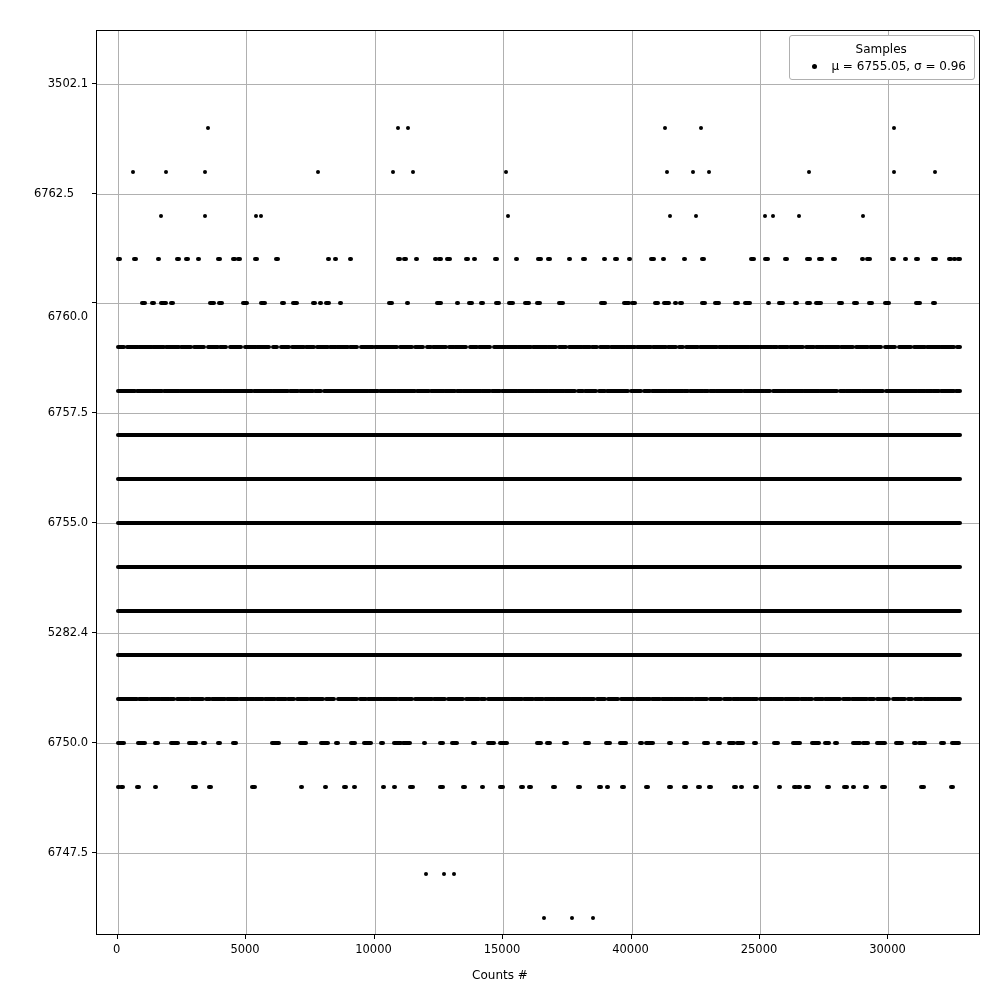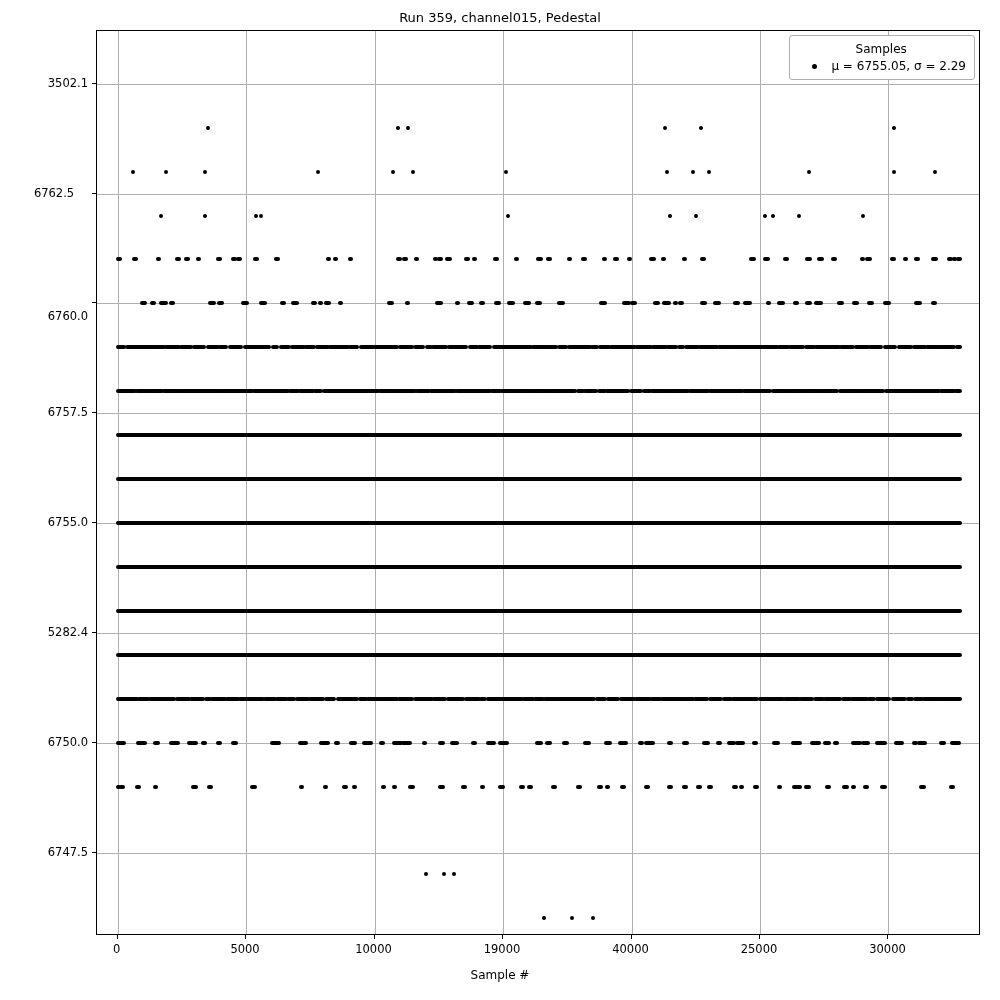--- a/index.html
+++ b/index.html
@@ -145,21 +145,20 @@
     flex: 0 0 auto;
     margin-left: 14px;
     margin-right: 6px;
   }
 </style>
 </head>
 <body>
 
 <div id="figure">
 
-  <div id="chart-title">Run 359, channel015, Pedestal</div>
 
   <div id="plot-area">
     <div id="gridlines">
         <div class="grid-line-v" style="left: 20.5581px;"></div>
         <div class="grid-line-v" style="left: 149.047px;"></div>
         <div class="grid-line-v" style="left: 277.535px;"></div>
         <div class="grid-line-v" style="left: 406.023px;"></div>
         <div class="grid-line-v" style="left: 534.512px;"></div>
         <div class="grid-line-v" style="left: 663px;"></div>
         <div class="grid-line-v" style="left: 791.488px;"></div>
@@ -624,34 +623,34 @@
         <div class="dot" style="left: 355.198px; top: 841.495px;"></div>
         <div class="dot" style="left: 445.14px; top: 885.427px;"></div>
         <div class="dot" style="left: 473.407px; top: 885.427px;"></div>
         <div class="dot" style="left: 493.965px; top: 885.427px;"></div>
       </div>
 
     <div id="legend">
       <div class="legend-header">Samples</div>
       <div class="legend-row">
         <span class="legend-marker"></span>
-        <span>μ = 6755.05, σ = 2.29</span>
+        <span>μ = 6755.05, σ = 0.96</span>
       </div>
     </div>
   </div>
 
   <div id="axis-decor">
       <div class="tick-x" style="left: 116.558px; top: 935px;"></div>
       <div class="ticklabel-x" style="left: 116.558px; top: 942px;">0</div>
       <div class="tick-x" style="left: 245.047px; top: 935px;"></div>
       <div class="ticklabel-x" style="left: 245.047px; top: 942px;">5000</div>
       <div class="tick-x" style="left: 373.535px; top: 935px;"></div>
       <div class="ticklabel-x" style="left: 373.535px; top: 942px;">10000</div>
       <div class="tick-x" style="left: 502.023px; top: 935px;"></div>
-      <div class="ticklabel-x" style="left: 502.023px; top: 942px;">19000</div>
+      <div class="ticklabel-x" style="left: 502.023px; top: 942px;">15000</div>
       <div class="tick-x" style="left: 630.512px; top: 935px;"></div>
       <div class="ticklabel-x" style="left: 630.512px; top: 942px;">40000</div>
       <div class="tick-x" style="left: 759px; top: 935px;"></div>
       <div class="ticklabel-x" style="left: 759px; top: 942px;">25000</div>
       <div class="tick-x" style="left: 887.488px; top: 935px;"></div>
       <div class="ticklabel-x" style="left: 887.488px; top: 942px; text-align: center;">30000</div>
       <div class="tick-y" style="left: 92px; top: 851.529px;"></div>
       <div class="ticklabel-y" style="left: 20px; width: 68px; top: 851.529px;">6747.5</div>
       <div class="tick-y" style="left: 92px; top: 741.699px;"></div>
       <div class="ticklabel-y" style="left: 20px; width: 68px; top: 741.699px;">6750.0</div>
@@ -662,15 +661,15 @@
       <div class="tick-y" style="left: 92px; top: 412.209px;"></div>
       <div class="ticklabel-y" style="left: 20px; width: 68px; top: 412.209px;">6757.5</div>
       <div class="tick-y" style="left: 92px; top: 302.379px;"></div>
       <div class="ticklabel-y" style="left: 20px; width: 68px; top: 316px;">6760.0</div>
       <div class="tick-y" style="left: 92px; top: 192.549px;"></div>
       <div class="ticklabel-y" style="left: 20px; width: 68px; top: 192.549px; text-align: center;">6762.5</div>
       <div class="tick-y" style="left: 92px; top: 82.7184px;"></div>
       <div class="ticklabel-y" style="left: 20px; width: 68px; top: 82.7184px;">3502.1</div>
     </div>
 
-  <div id="xlabel">Sample #</div>
+  <div id="xlabel">Counts #</div>
   <div id="ylabel">ADC Counts</div>
 </div>
 
 </body></html>

